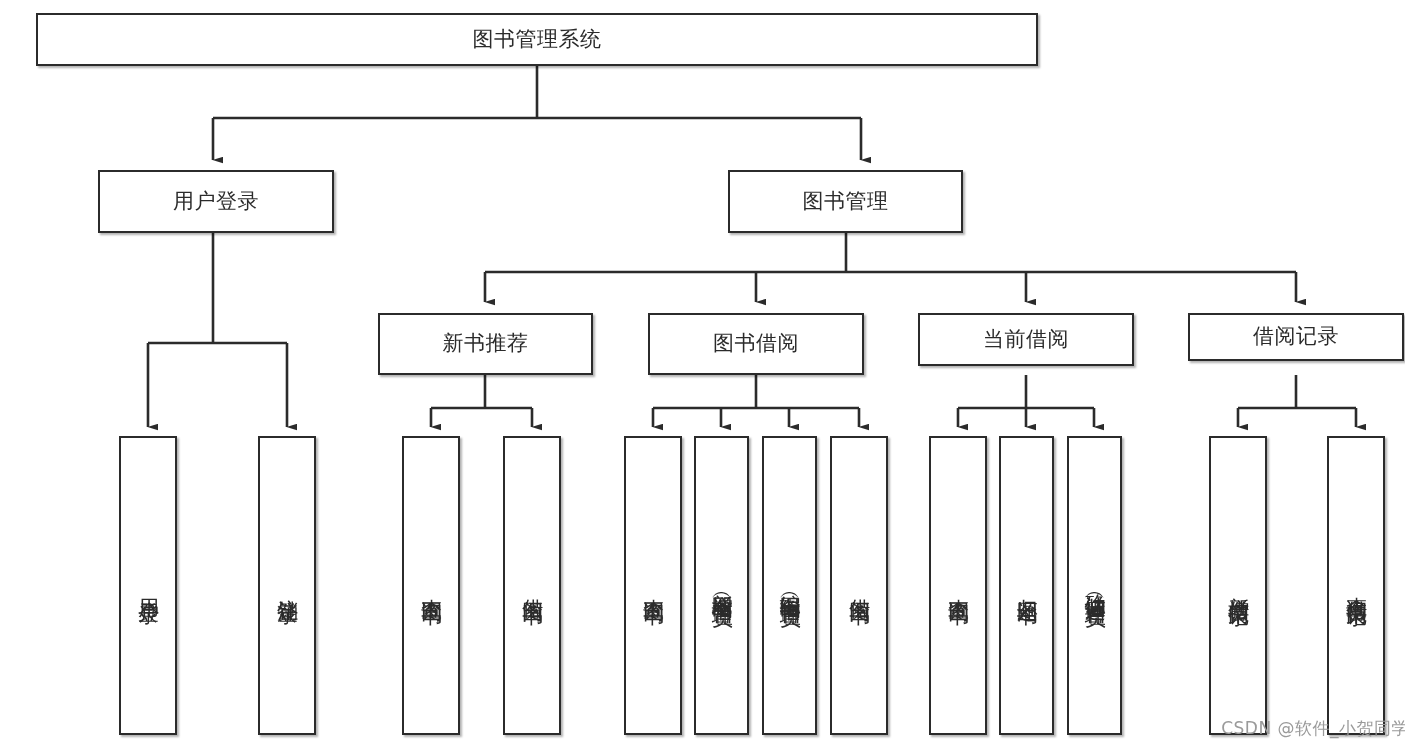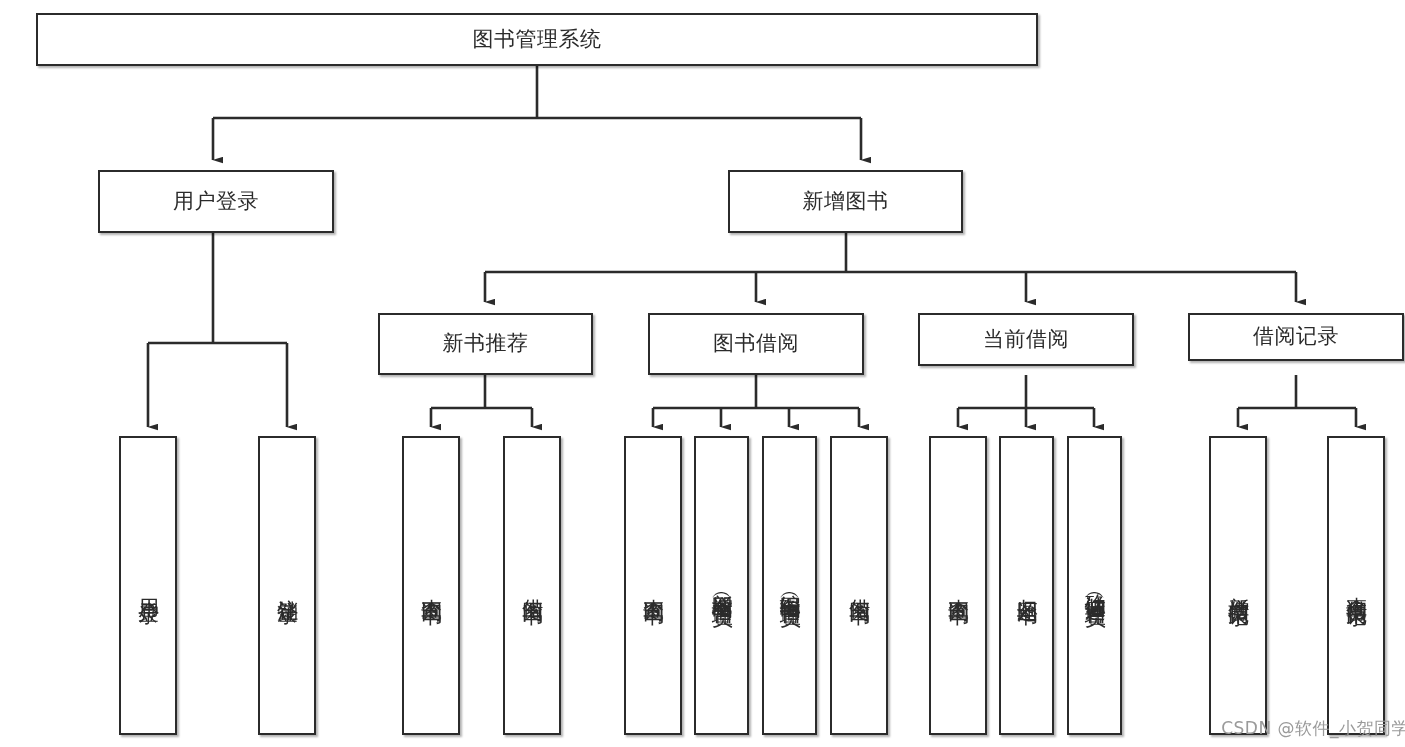--- a/index.html
+++ b/index.html
@@ -142,21 +142,21 @@
 
   <div class="node-box" style="left:20px; top:13px; width:1002px; height:53px;">
     <span class="node-label-h">图书管理系统</span>
   </div>
 
   <div class="node-box" style="left:82px; top:170px; width:236px; height:63px;">
     <span class="node-label-h">用户登录</span>
   </div>
 
   <div class="node-box" style="left:712px; top:170px; width:235px; height:63px;">
-    <span class="node-label-h">新增图书</span>
+    <span class="node-label-h">图书管理</span>
   </div>
 
   <div class="node-box" style="left:632px; top:313px; width:216px; height:62px;">
     <span class="node-label-h">图书借阅</span>
   </div>
 
   <div class="node-box" style="left:362px; top:313px; width:215px; height:62px;">
     <span class="node-label-h">新书推荐</span>
   </div>
 

